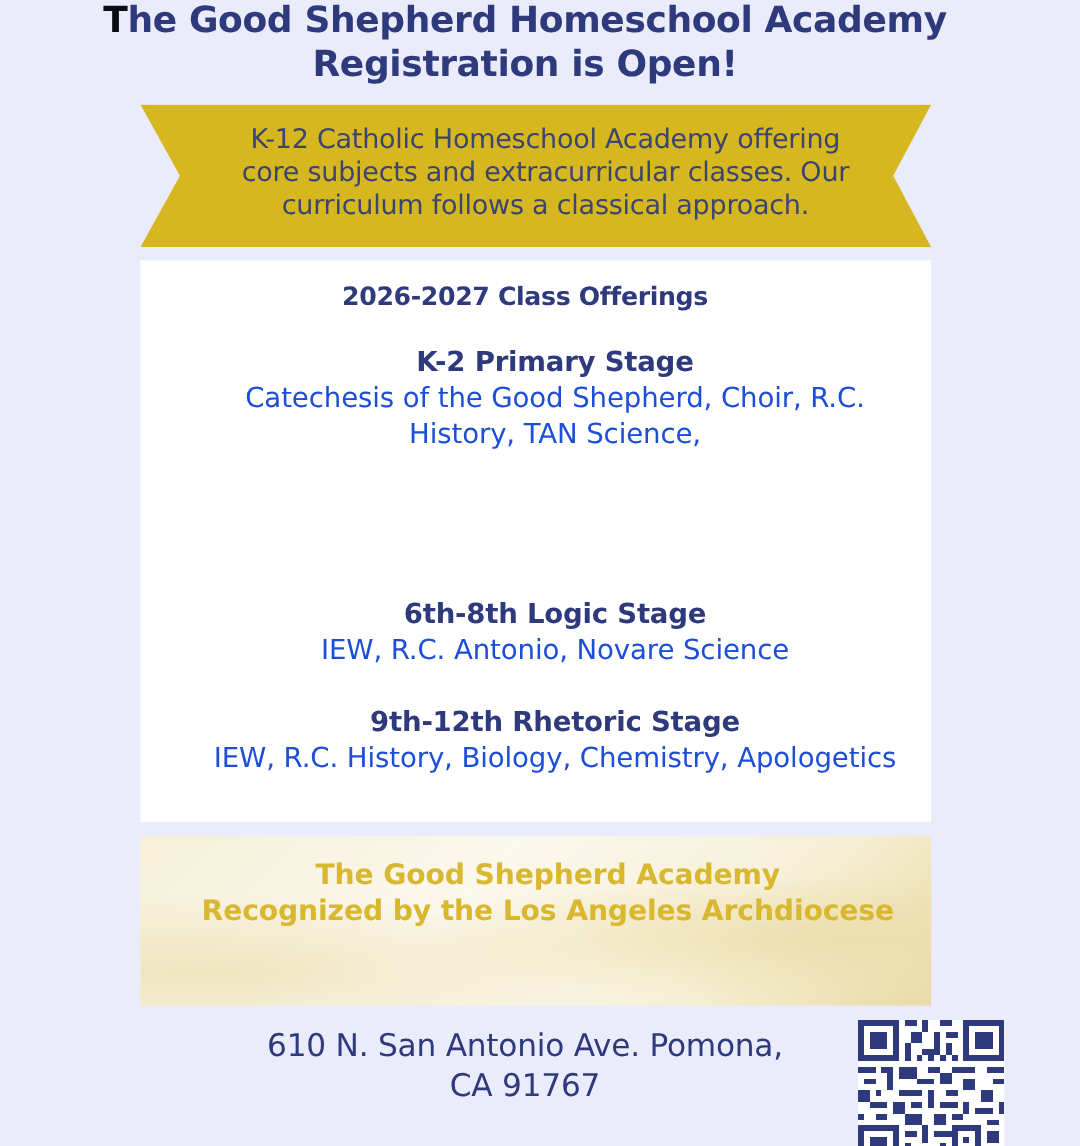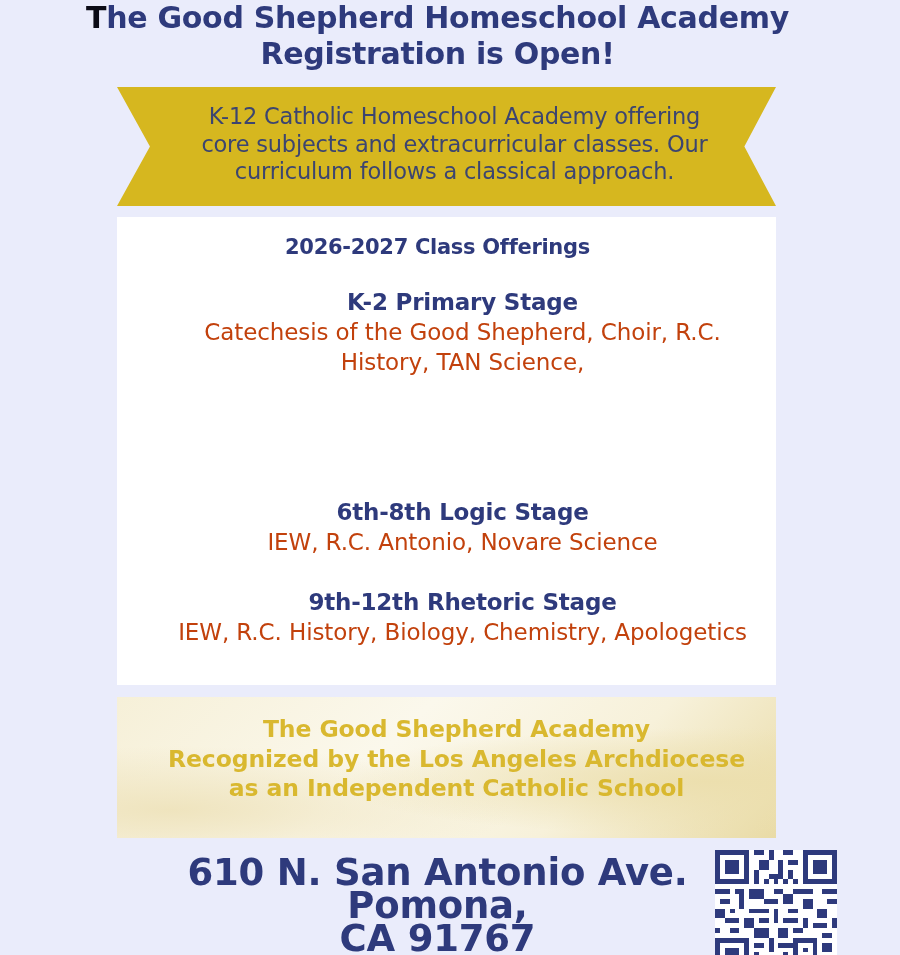--- a/index.html
+++ b/index.html
@@ -39,39 +39,39 @@
       position: absolute; left: 0; top: 235px; width: 875px;
       text-align: center; font-weight: bold; font-size: 21px;
       color: #2e3a7c; letter-spacing: -0.3px;
     }
     .stage { position: absolute; left: 117px; width: 659px; text-align: center; margin-left: 16px; }
     .stage-name {
       font-weight: bold; font-size: 23px; line-height: 30px; color: #2e3a7c;
       letter-spacing: -0.2px;
     }
     .stage-classes {
-      font-size: 23px; line-height: 30px; color: #c2410c; letter-spacing: -0.1px;
+      font-size: 23px; line-height: 30px; color: #1d4ed8; letter-spacing: -0.1px;
     }
 
     .recognition {
       position: absolute; left: 117px; top: 697px; width: 659px; height: 141px;
       background:
         radial-gradient(ellipse at 90% 60%, #ecdfae 0%, rgba(236,223,174,0) 45%),
         radial-gradient(ellipse at 8% 80%, #efe4be 0%, rgba(239,228,190,0) 40%),
         linear-gradient(135deg, #f6f0d8 0%, #fbf8ec 40%, #f7f1da 70%, #e9dba6 100%);
     }
     .recognition-text {
       position: absolute; left: 117px; top: 715px; width: 679px;
       text-align: center; font-weight: bold; font-size: 23.5px; line-height: 29.5px;
       color: #d9b82f; letter-spacing: -0.1px;
     }
 
     .address {
       position: absolute; left: 160px; top: 856px; width: 555px;
-      text-align: center; font-weight: bold; font-size: 37px; line-height: 33px;
+      text-align: center; font-weight: normal; font-size: 26px; line-height: 33px;
       color: #2e3a7c; letter-spacing: -0.2px;
     }
     .qr {
       position: absolute; left: 715px; top: 850px; width: 122px; height: 122px;
       background: #ffffff;
     }
     .qr svg { display: block; }
   </style>
 </head>
 <body>
@@ -107,21 +107,20 @@
 
 <div class="stage" style="top:587px;">
   <div class="stage-name">9th-12th Rhetoric Stage</div>
   <div class="stage-classes">IEW, R.C. History, Biology, Chemistry, Apologetics</div>
 </div>
 
 <div class="recognition"></div>
 <div class="recognition-text">
   <div>The Good Shepherd Academy</div>
   <div>Recognized by the Los Angeles Archdiocese</div>
-  <div>as an Independent Catholic School</div>
 </div>
 
 <div class="address">
   <div>610 N. San Antonio Ave. Pomona,</div>
   <div>CA 91767</div>
 </div>
 
 <div class="qr">
   <svg width="122" height="122" viewBox="0 0 25 25" shape-rendering="crispEdges">
     <rect width="25" height="25" fill="#ffffff"></rect>

